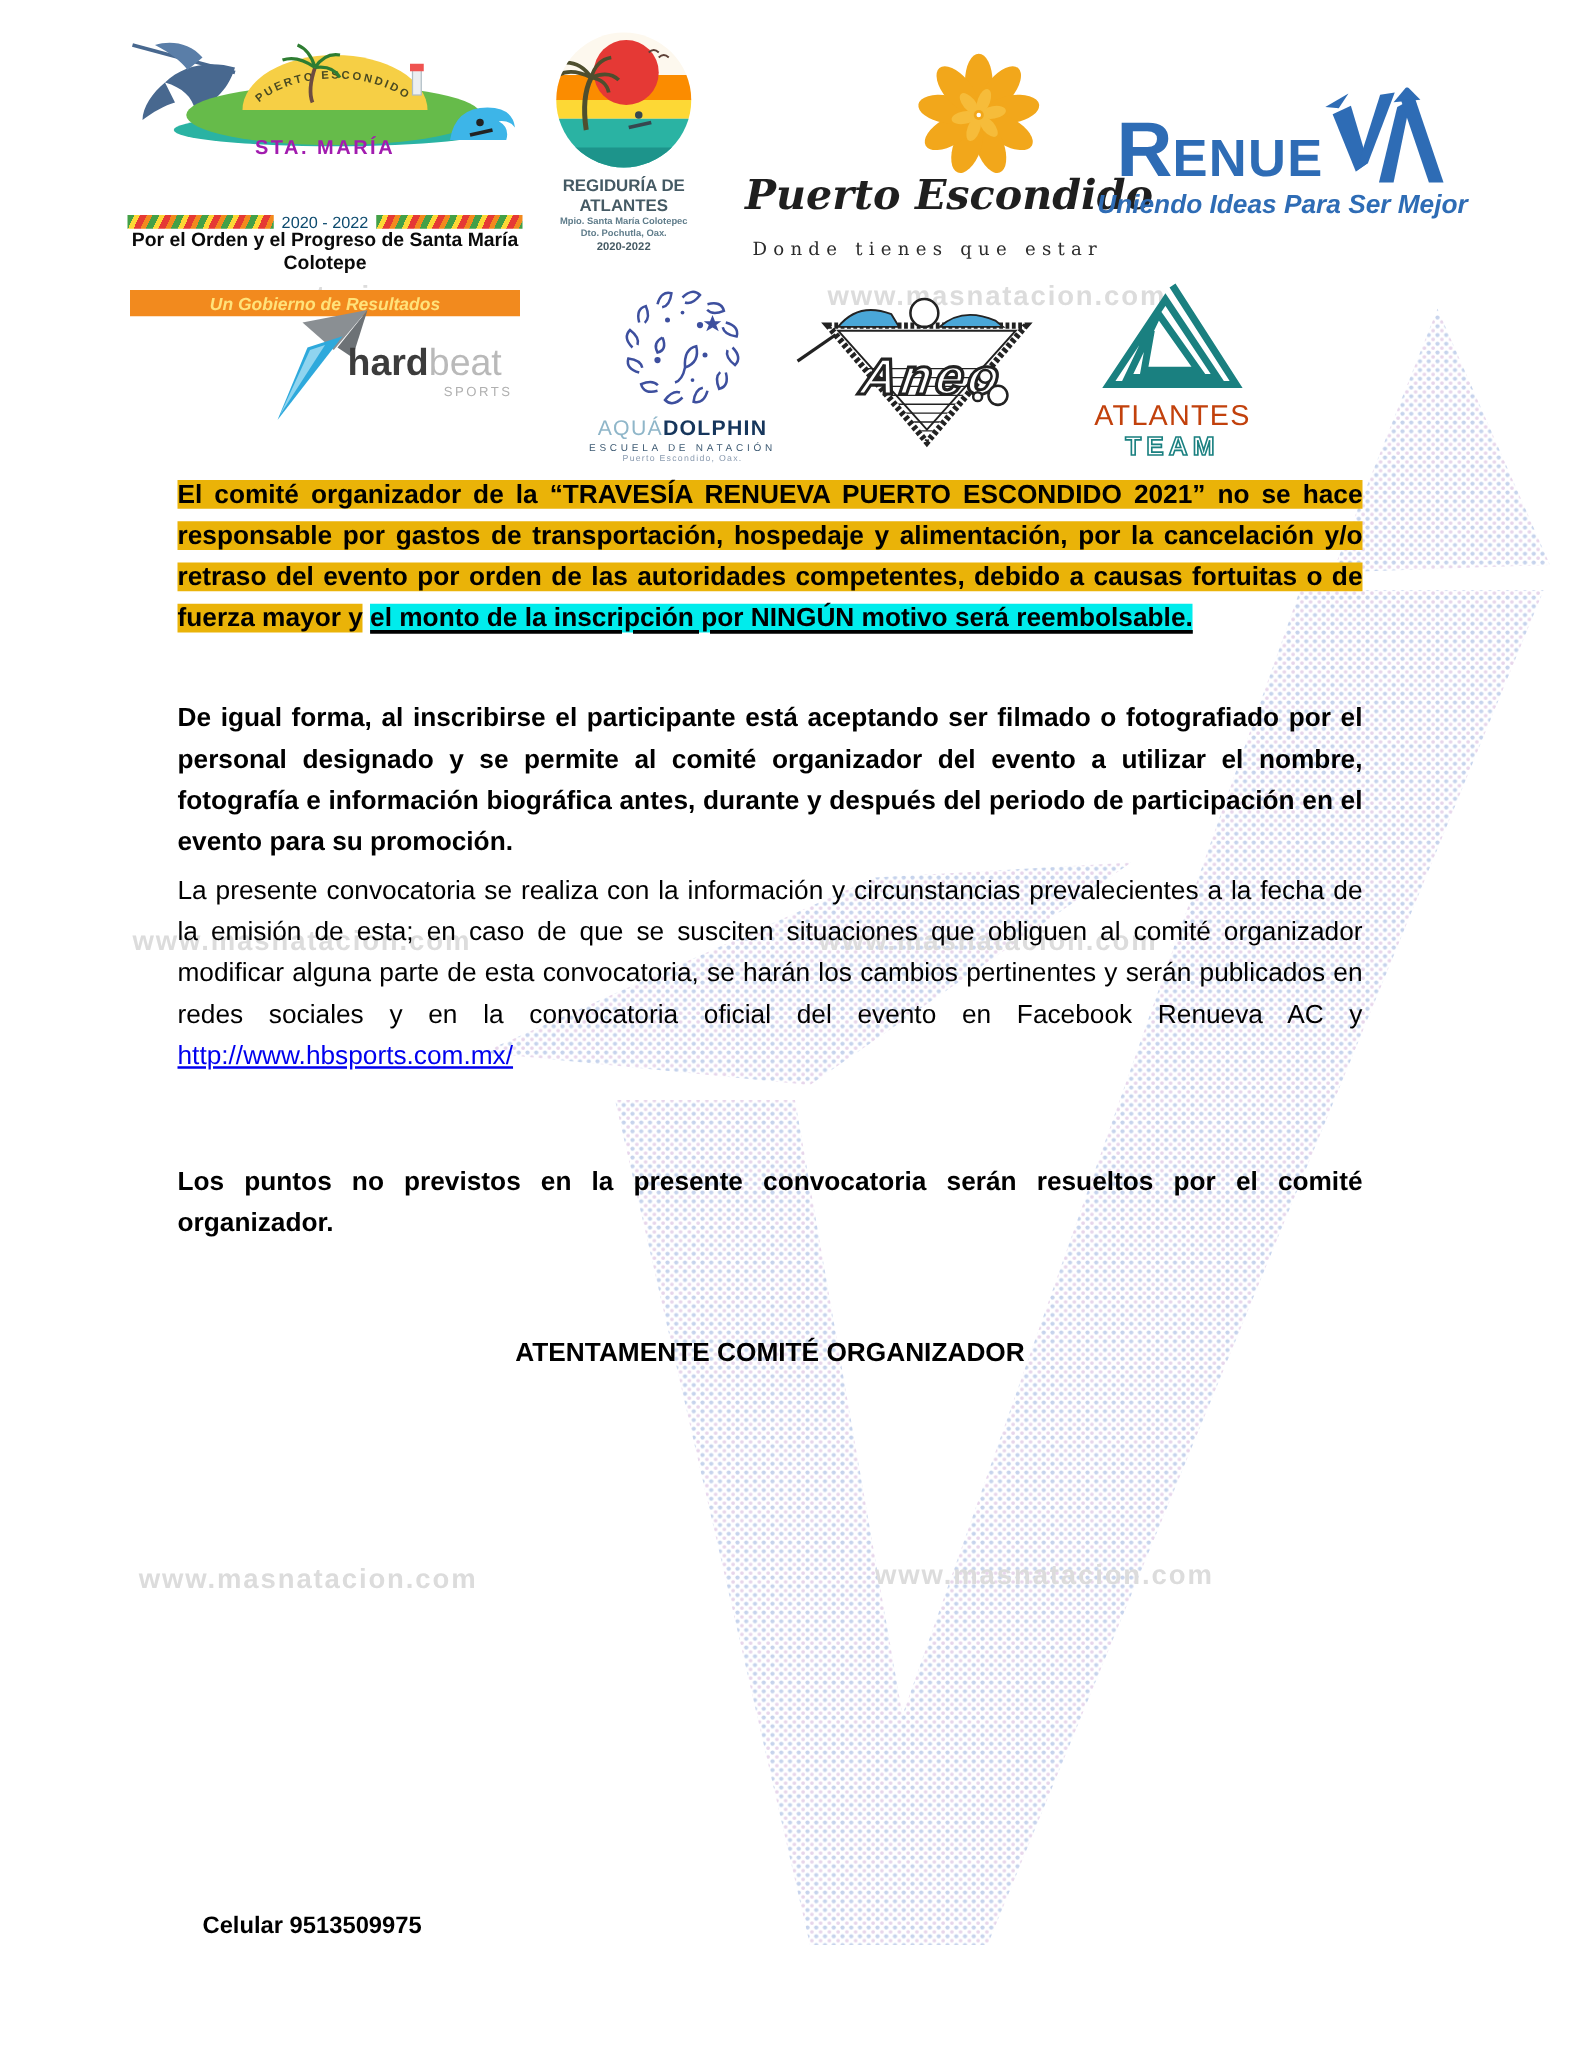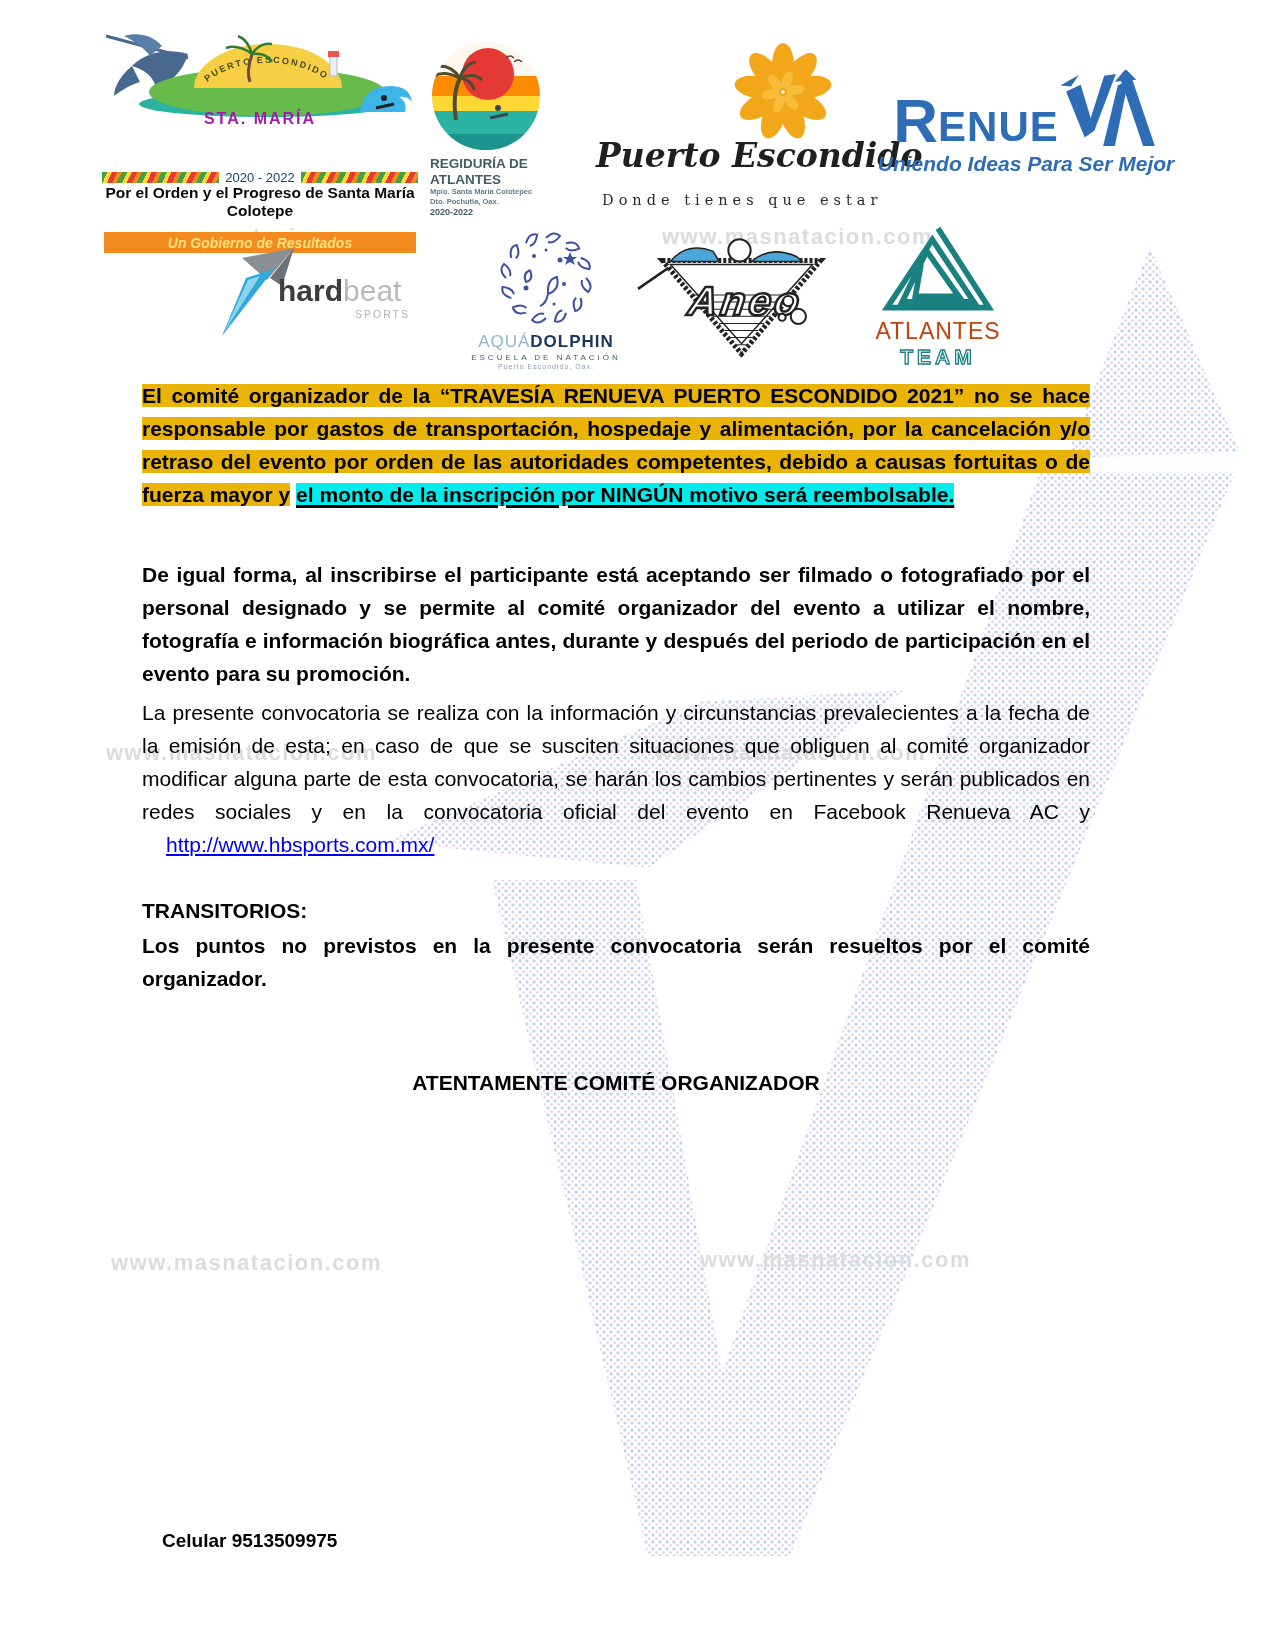--- a/index.html
+++ b/index.html
@@ -11,21 +11,21 @@
   #wm-v{position:absolute;left:0;top:0;z-index:1;}
   .wm-text{position:absolute;z-index:2;color:#dcdcdc;font-weight:bold;font-size:22px;
            letter-spacing:1.5px;white-space:nowrap;}
 
   
   .doc{position:absolute;left:142px;width:948px;z-index:3;font-size:21px;line-height:33px;
        text-align:justify;}
   .b{font-weight:bold;}
   .hl{background:#eab308;}
   .hl-u{background:#00ecec;text-decoration:underline;text-decoration-thickness:2.5px;text-underline-offset:3px;}
-  .link{color:#0000ee;text-decoration:underline;cursor:pointer;margin-left:24px;}
+  .link{color:#0000ee;text-decoration:underline;cursor:pointer;}
   .center{text-align:center;}
   .phone{position:absolute;left:142px;top:1530px;z-index:3;font-size:19px;font-weight:bold;margin-left:20px;}
 
   
   .logo{position:absolute;z-index:3;}
 
   
   .colotepe{left:102px;top:26px;width:316px;height:186px;text-align:center;}
   .colo-sta{position:absolute;left:0;top:84px;width:100%;font-size:16px;font-weight:bold;
             letter-spacing:2px;color:#a21caf;}
@@ -33,21 +33,21 @@
              color:#1766b8;text-shadow:0 1px 0 #9fc6ea;letter-spacing:1px;}
   .colo-zigrow{position:absolute;left:0;top:144px;width:100%;display:flex;align-items:center;gap:6px;}
   .zig{flex:1;height:11px;background:repeating-linear-gradient(115deg,#43a047 0 5px,#fdd835 5px 9px,#e53935 9px 14px,#f28a1e 14px 18px);}
   .colo-years{font-size:13px;font-weight:normal;color:#0c4a6e;white-space:nowrap;}
   .colo-slogan{position:absolute;left:0;top:158px;width:100%;font-size:15.5px;font-weight:bold;color:#0a0a0a;}
   .colo-bar{position:absolute;left:2px;top:178px;width:312px;height:21px;background:#f28a1e;
             display:flex;align-items:center;justify-content:center;margin-top:28px;}
   .colo-bar span{font-size:14px;font-weight:bold;font-style:italic;color:#ffe27a;}
 
   
-  .turismo{left:430px;top:40px;width:138px;}
+  .turismo{left:430px;top:24px;width:138px;text-align:center;}
   .tur-l12{font-size:13.5px;font-weight:bold;color:#455a64;line-height:1.15;}
   .tur-small{font-size:7.5px;font-weight:bold;color:#607d8b;line-height:1.3;}
   .tur-years{font-size:9px;font-weight:bold;color:#455a64;}
 
   
   .pe{left:596px;top:44px;width:255px;height:160px;}
   .pe-script{position:absolute;left:0;top:92px;font-family:"DejaVu Serif","Liberation Serif",serif;
              font-style:italic;font-size:33px;font-weight:600;color:#1f1f1f;white-space:nowrap;}
   .pe-tag{position:absolute;left:6px;top:148px;font-family:"DejaVu Serif","Liberation Serif",serif;
           font-size:14.5px;letter-spacing:5px;color:#2b2b2b;white-space:nowrap;}
@@ -303,21 +303,20 @@
     <div class="at-name">ATLANTES</div>
     <div class="at-team">TEAM</div>
   </div>
 
   <p class="doc b" style="top:379px;margin:0;"><span class="hl">El comité organizador de la “TRAVESÍA RENUEVA PUERTO ESCONDIDO 2021” no se hace responsable por gastos de transportación, hospedaje y alimentación, por la cancelación y/o retraso del evento por orden de las autoridades competentes, debido a causas fortuitas o de fuerza mayor y</span> <span class="hl-u">el monto de la inscripción por NINGÚN motivo será reembolsable.</span></p>
 
   <p class="doc b" style="top:558px;margin:0;">De igual forma, al inscribirse el participante está aceptando ser filmado o fotografiado por el personal designado y se permite al comité organizador del evento a utilizar el nombre, fotografía e información biográfica antes, durante y después del periodo de participación en el evento para su promoción.</p>
 
   <p class="doc" style="top:696px;margin:0;"><span>La presente convocatoria se realiza con la información y circunstancias prevalecientes a la fecha de la emisión de esta; en caso de que se susciten situaciones que obliguen al comité organizador modificar alguna parte de esta convocatoria, se harán los cambios pertinentes y serán publicados en redes sociales y en la convocatoria oficial del evento en Facebook Renueva AC y </span><a class="link">http://www.hbsports.com.mx/</a></p>
 
-  <p class="doc b" style="top:894px;margin:0;">TRANSITORIOS:</p>
 
   <p class="doc b" style="top:929px;margin:0;">Los puntos no previstos en la presente convocatoria serán resueltos por el comité organizador.</p>
 
   <p class="doc b center" style="top:1066px;margin:0;">ATENTAMENTE COMITÉ ORGANIZADOR</p>
 
   <div class="phone">Celular 9513509975</div>
 
 </div>
 
 </body></html>

